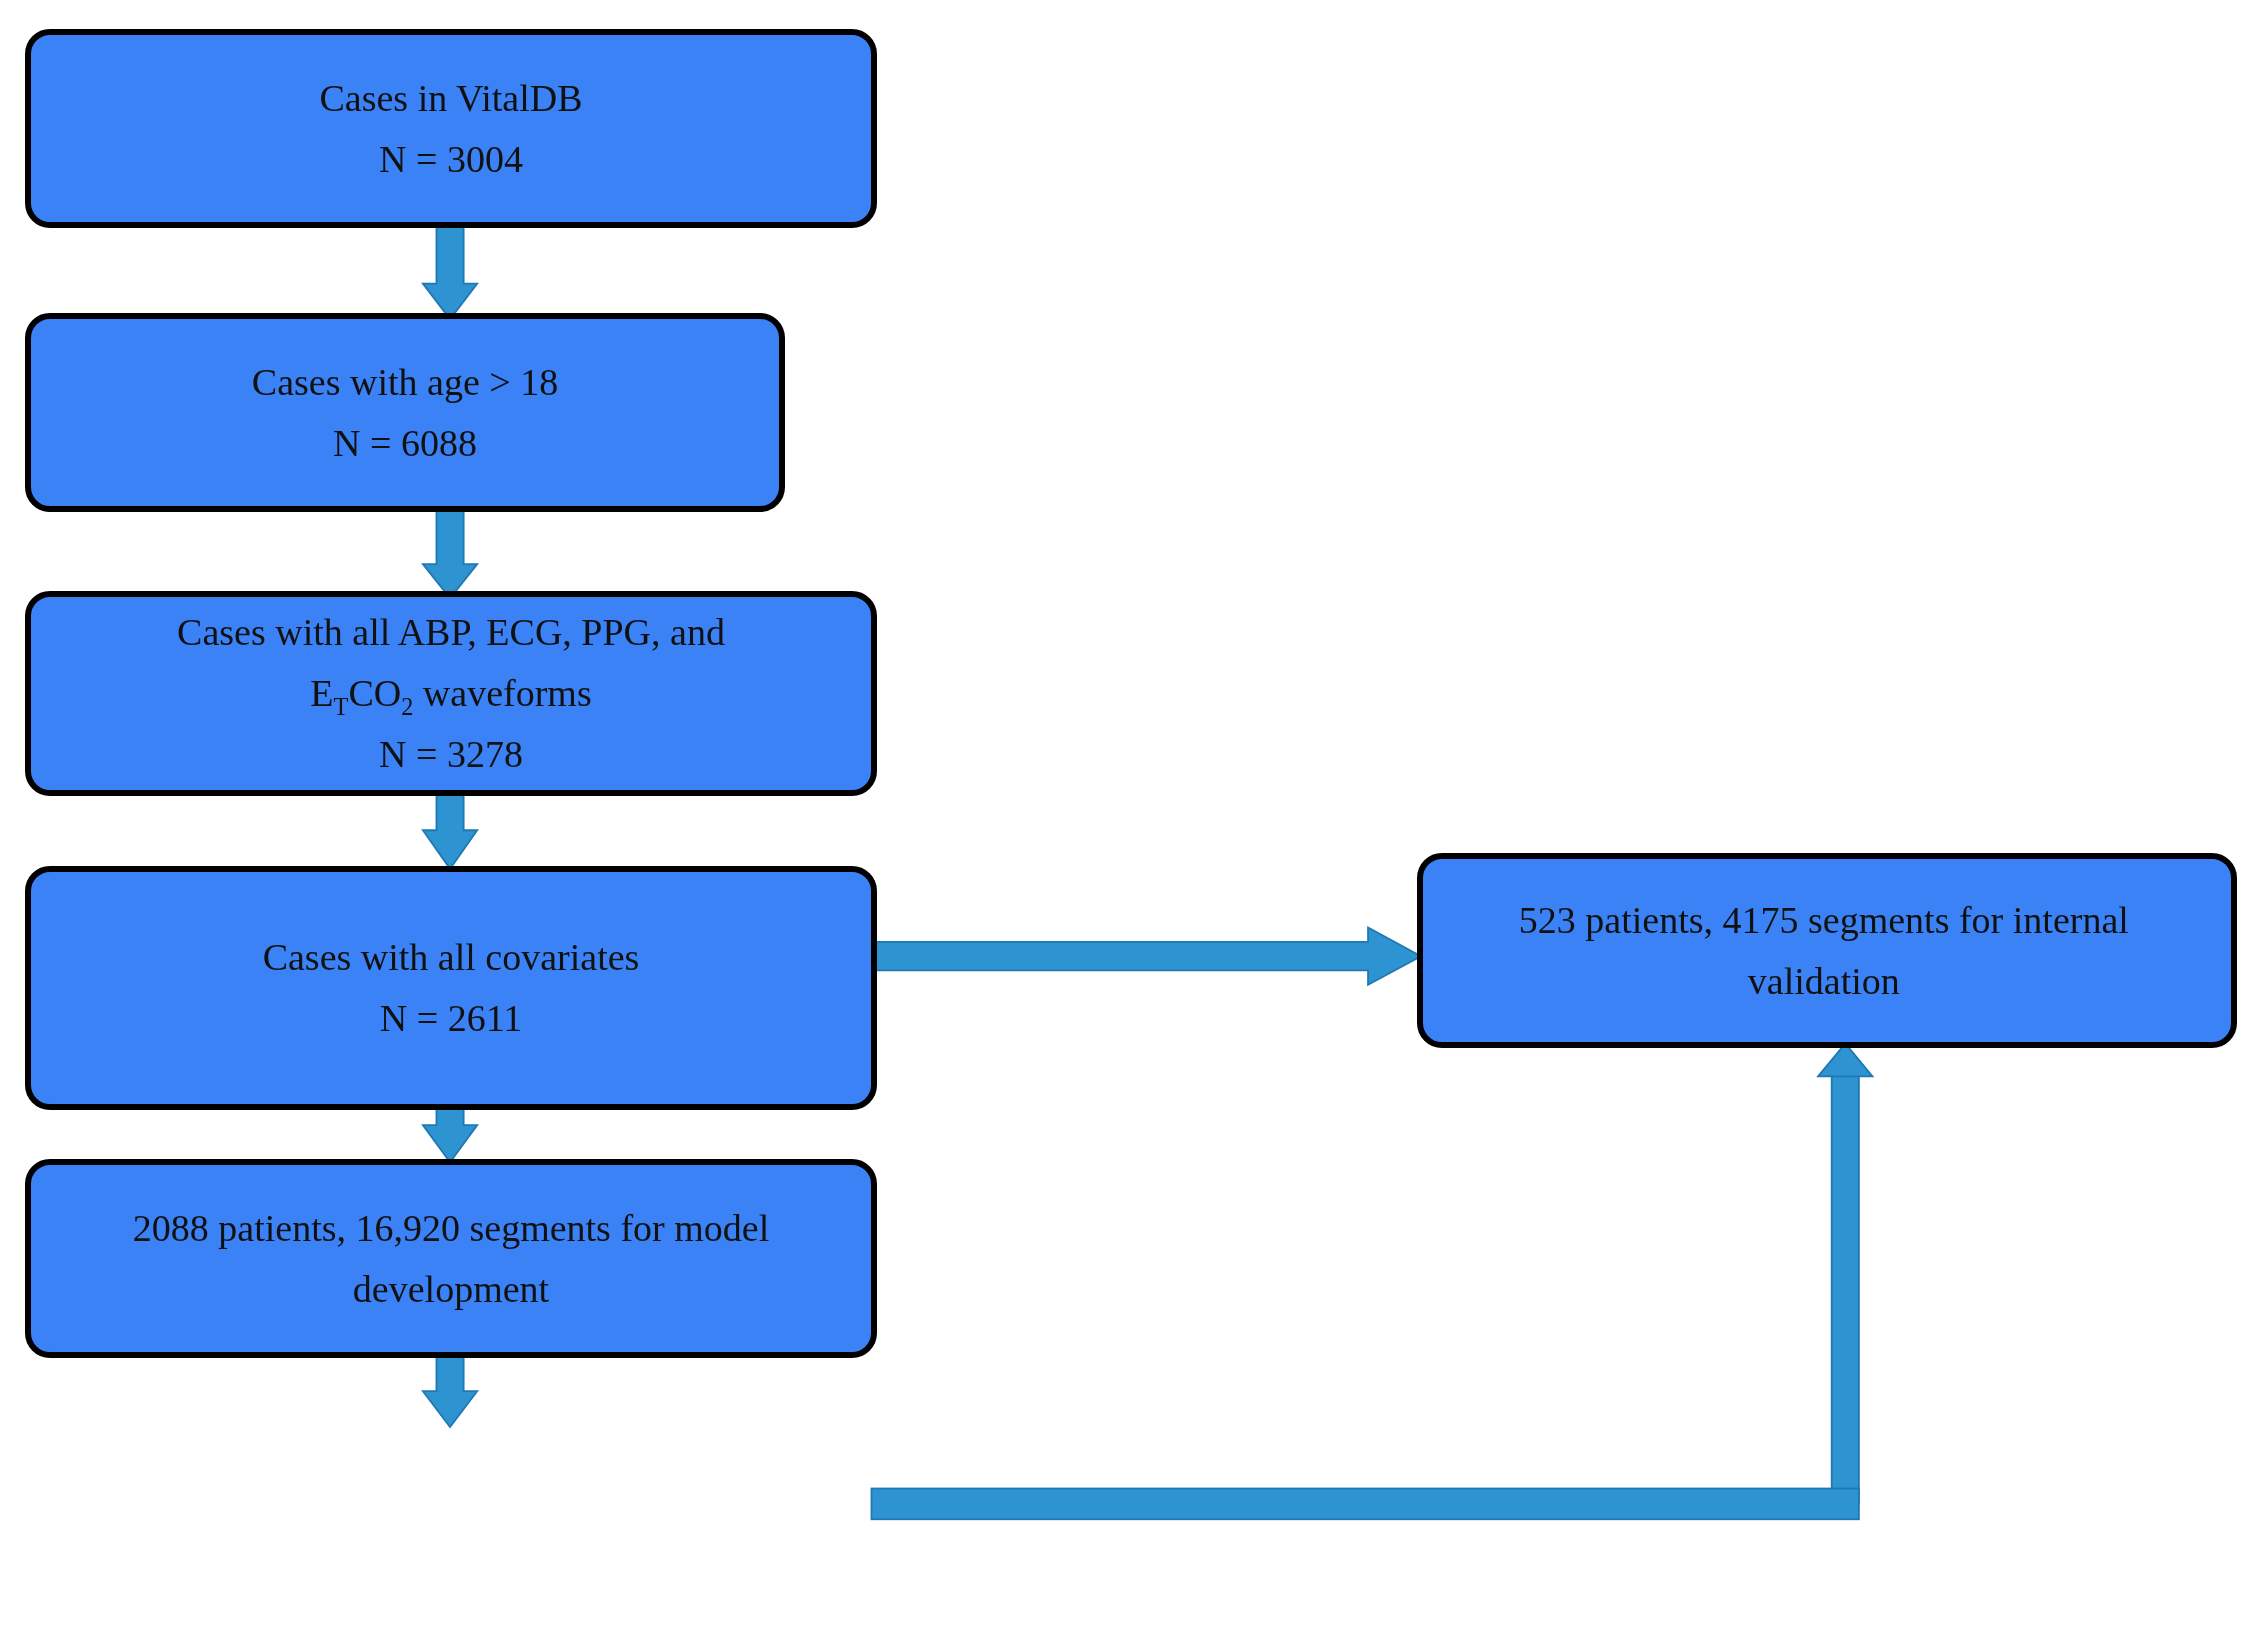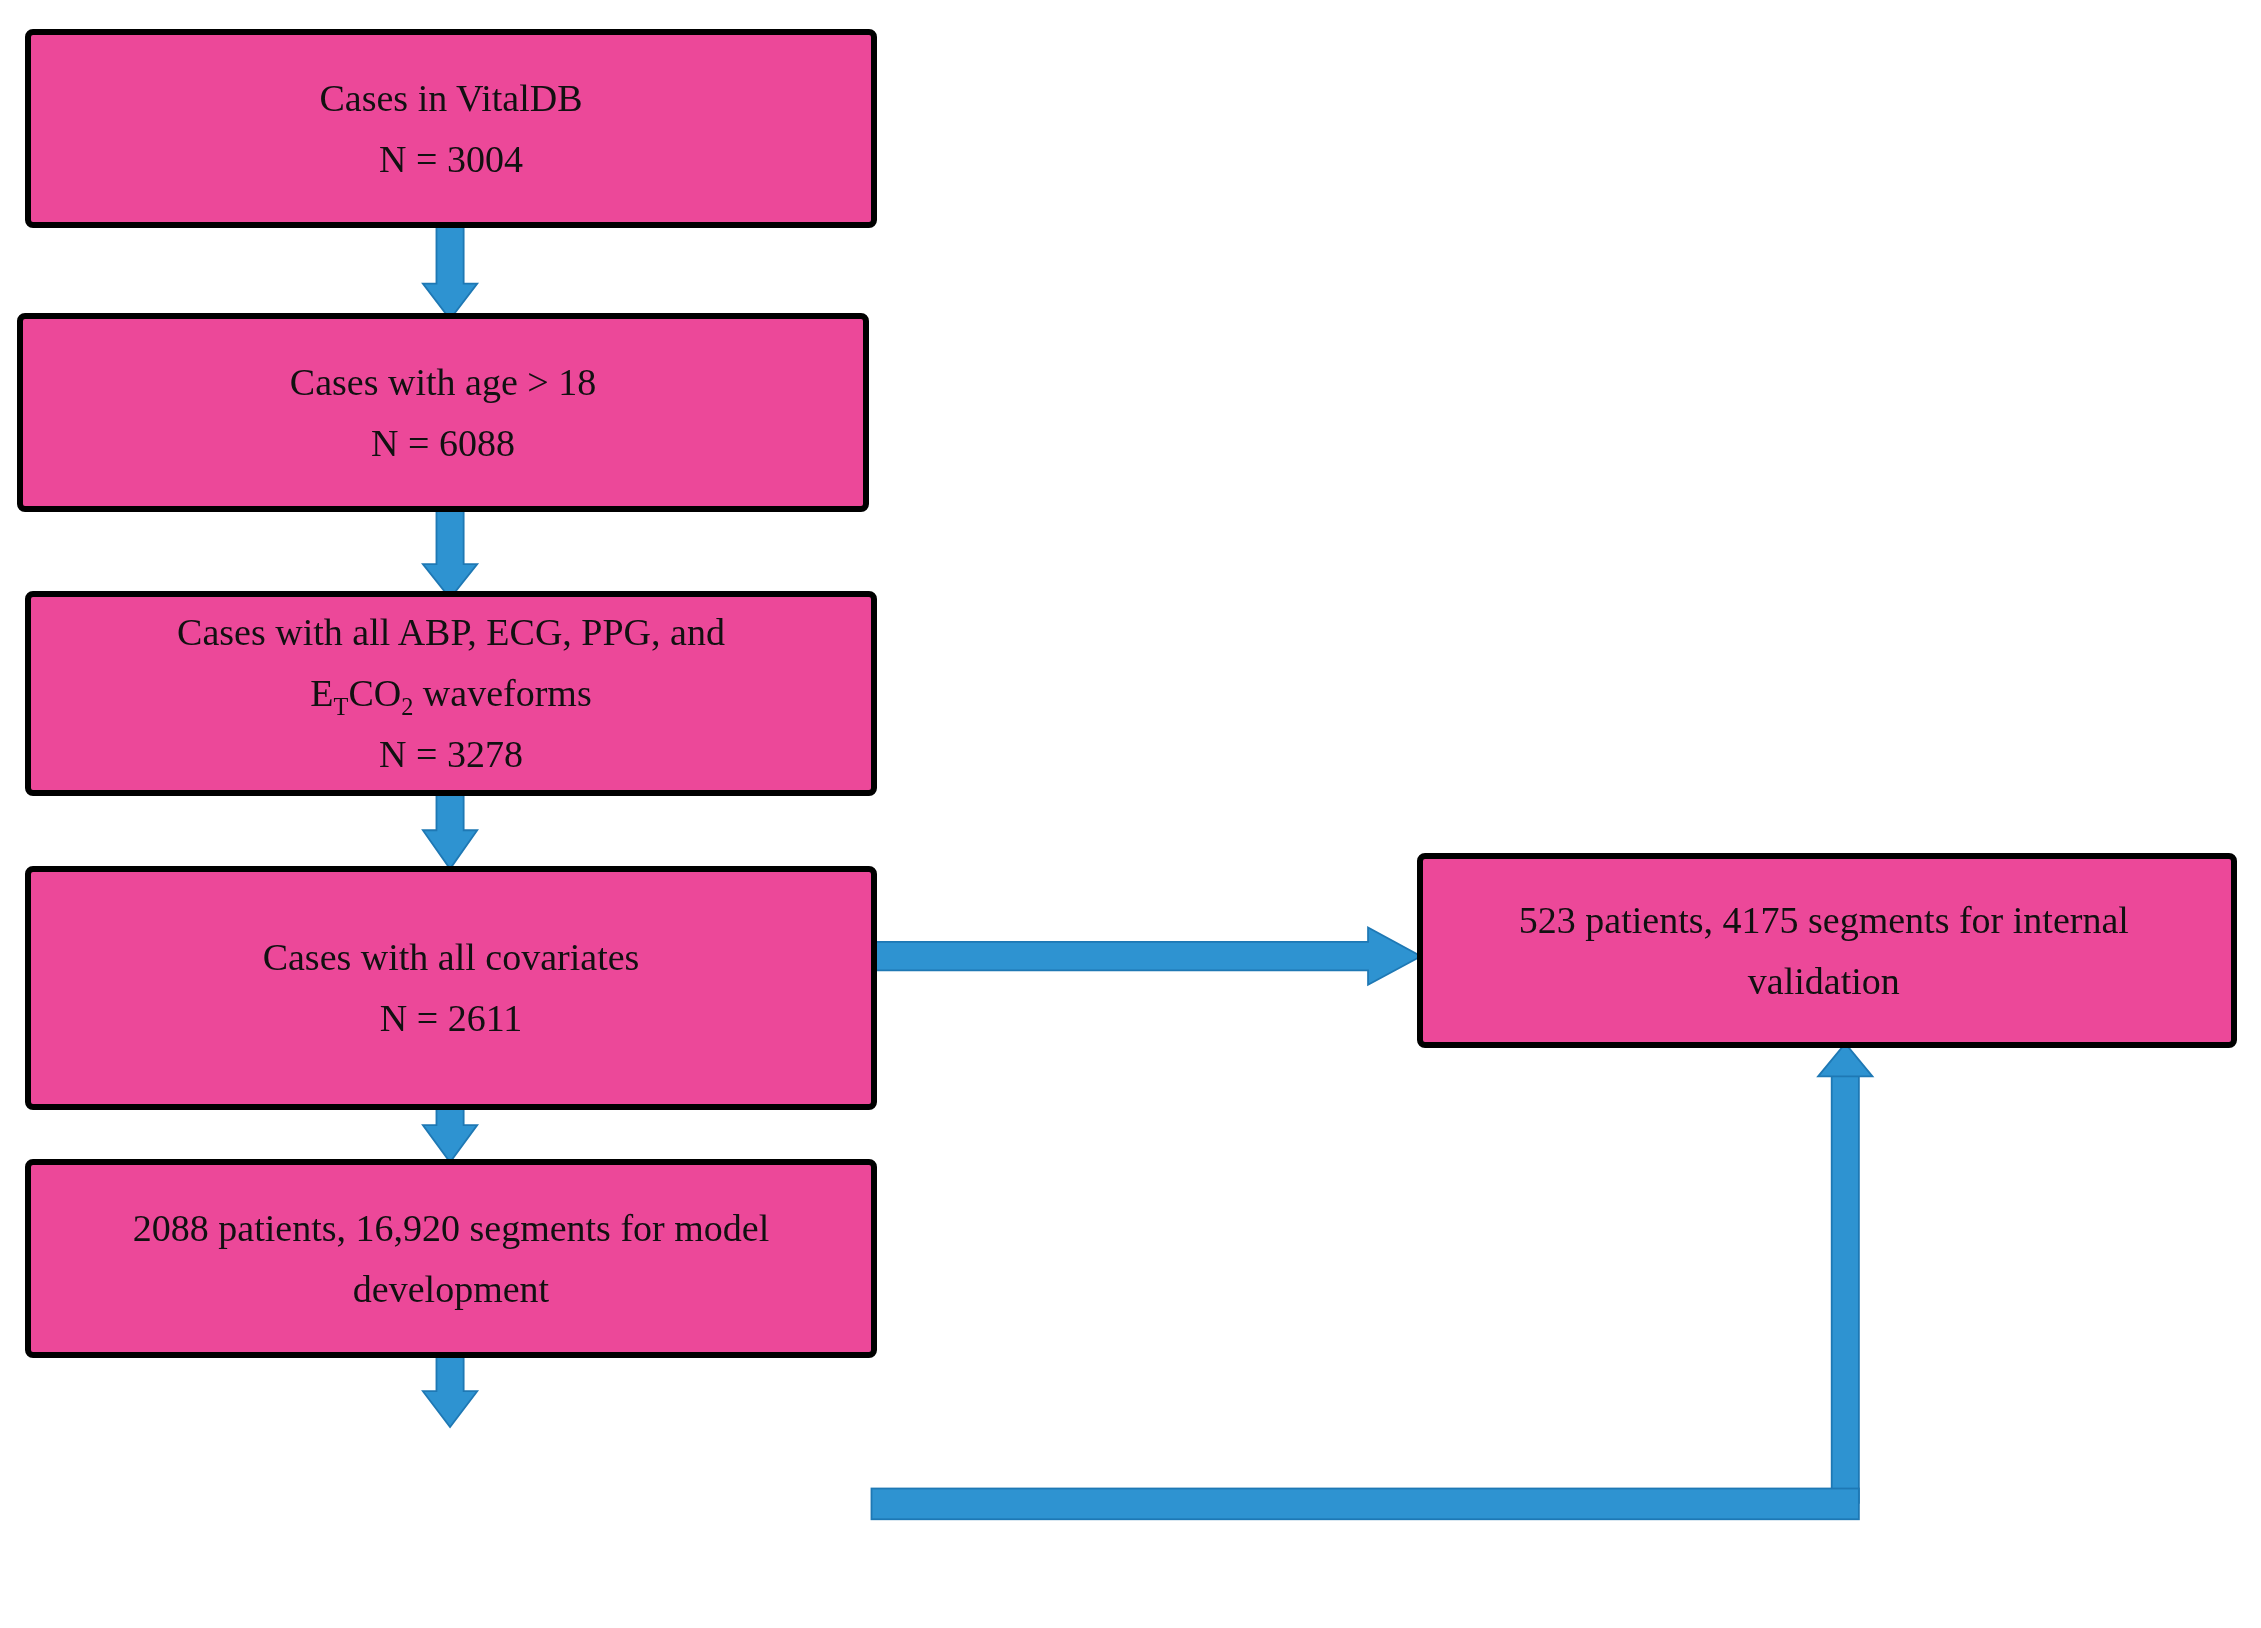--- a/index.html
+++ b/index.html
@@ -15,34 +15,34 @@
     width:2261px;height:1629px;
     background:var(--bg);
     font-family:"Liberation Serif","DejaVu Serif",serif;
     color:var(--text);
     overflow:hidden;
   }
   .connectors{position:absolute;left:0;top:0;width:2261px;height:1629px;}
   .connector{fill:var(--accent);stroke:var(--arrow-stroke);stroke-width:2.5;}
   .box{
     position:absolute;
-    background:#ec4899;
+    background:#3b82f6;
     border:6.4px solid var(--box-border);
-    border-radius:8px;
+    border-radius:25px;
     box-sizing:border-box;
     display:flex;flex-direction:column;
     justify-content:center;align-items:center;
     text-align:center;
     font-size:38px;line-height:1.6;
     padding:4.3px 14.3px;
   }
   .box .line{white-space:nowrap;}
   .box sub{font-size:0.64em;line-height:0;}
   #box-vitaldb    {left:25px;  top:29px;   width:852px; height:199px;}
-  #box-age        {left:17px;  top:313px;  width:852px; height:199px;}
+  #box-age        {left:25px;  top:313px;  width:760px; height:199px;}
   #box-waveforms  {left:25px;  top:591px;  width:852px; height:205px;}
   #box-covariates {left:25px;  top:866px; width:852px; height:244px;}
   #box-devset     {left:25px;  top:1159px; width:852px; height:199px;}
   #box-algorithms {left:25px;  top:1424px; width:852px; height:179px;}
   #box-validation {left:1417px;top:853px; width:820px; height:195px;padding-left:8px;}
 </style>
 </head>
 <body>
 
 <div class="canvas">

